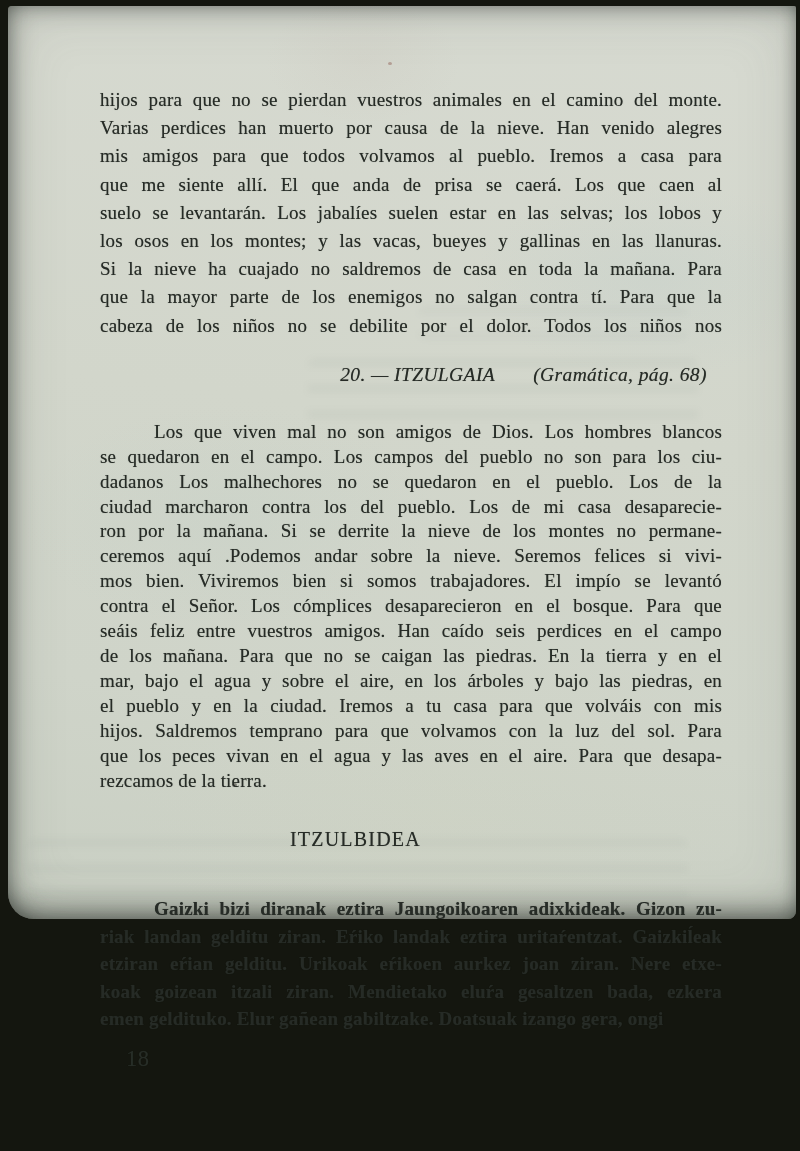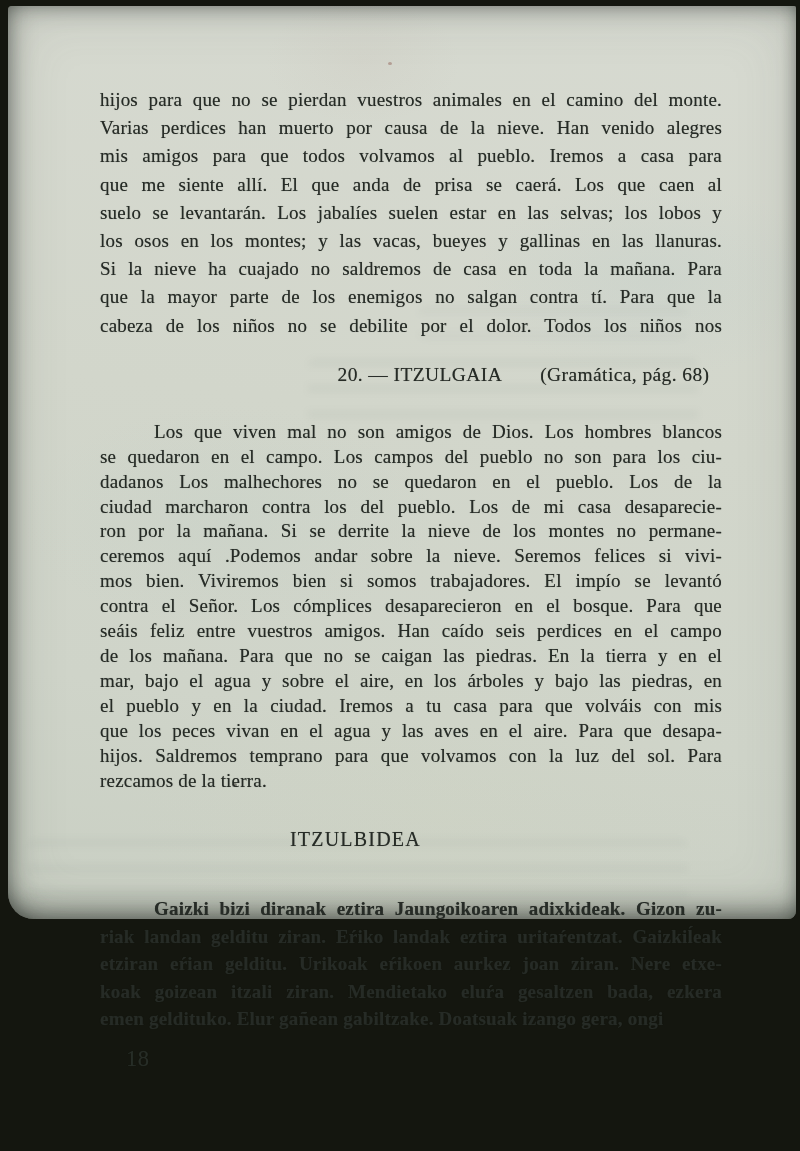--- a/index.html
+++ b/index.html
@@ -72,20 +72,21 @@
 
   .heading-row {
     margin-top:22px;
     margin-bottom:32px;
     line-height:26px;
     font-size:19.5px;
     text-align:center;
     padding-left:225px;
     white-space:nowrap;
     letter-spacing:.4px;
+    font-style:italic;
   }
   .heading-row .hgap { display:inline-block; width:38px; }
   .heading2 {
     margin-top:33px;
     margin-bottom:42px;
     line-height:27px;
     font-size:20px;
     letter-spacing:1.2px;
     text-align:left;
     padding-left:190px;
@@ -135,22 +136,22 @@
         <div class="tline">dadanos Los malhechores no se quedaron en el pueblo. Los de la</div>
         <div class="tline">ciudad marcharon contra los del pueblo. Los de mi casa desaparecie-</div>
         <div class="tline">ron por la mañana. Si se derrite la nieve de los montes no permane-</div>
         <div class="tline">ceremos aquí .Podemos andar sobre la nieve. Seremos felices si vivi-</div>
         <div class="tline">mos bien. Viviremos bien si somos trabajadores. El impío se levantó</div>
         <div class="tline">contra el Señor. Los cómplices desaparecieron en el bosque. Para que</div>
         <div class="tline">seáis feliz entre vuestros amigos. Han caído seis perdices en el campo</div>
         <div class="tline">de los mañana. Para que no se caigan las piedras. En la tierra y en el</div>
         <div class="tline">mar, bajo el agua y sobre el aire, en los árboles y bajo las piedras, en</div>
         <div class="tline">el pueblo y en la ciudad. Iremos a tu casa para que volváis con mis</div>
+        <div class="tline">hijos. Saldremos temprano para que volvamos con la luz del sol. Para</div>
         <div class="tline">que los peces vivan en el agua y las aves en el aire. Para que desapa-</div>
-        <div class="tline">hijos. Saldremos temprano para que volvamos con la luz del sol. Para</div>
         <div class="tline tline-last">rezcamos de la tierra.</div>
       </div>
 
     <div class="heading2">ITZULBIDEA</div>
 
     <div class="para para-basque indent-first">
         <div class="tline">Gaizki bizi diranak eztira Jaungoikoaren adixkideak. Gizon zu-</div>
         <div class="tline">riak landan gelditu ziran. Eŕiko landak eztira uritaŕentzat. Gaizkiĺeak</div>
         <div class="tline">etziran eŕian gelditu. Urikoak eŕikoen aurkez joan ziran. Nere etxe-</div>
         <div class="tline">koak goizean itzali ziran. Mendietako eluŕa gesaltzen bada, ezkera</div>

